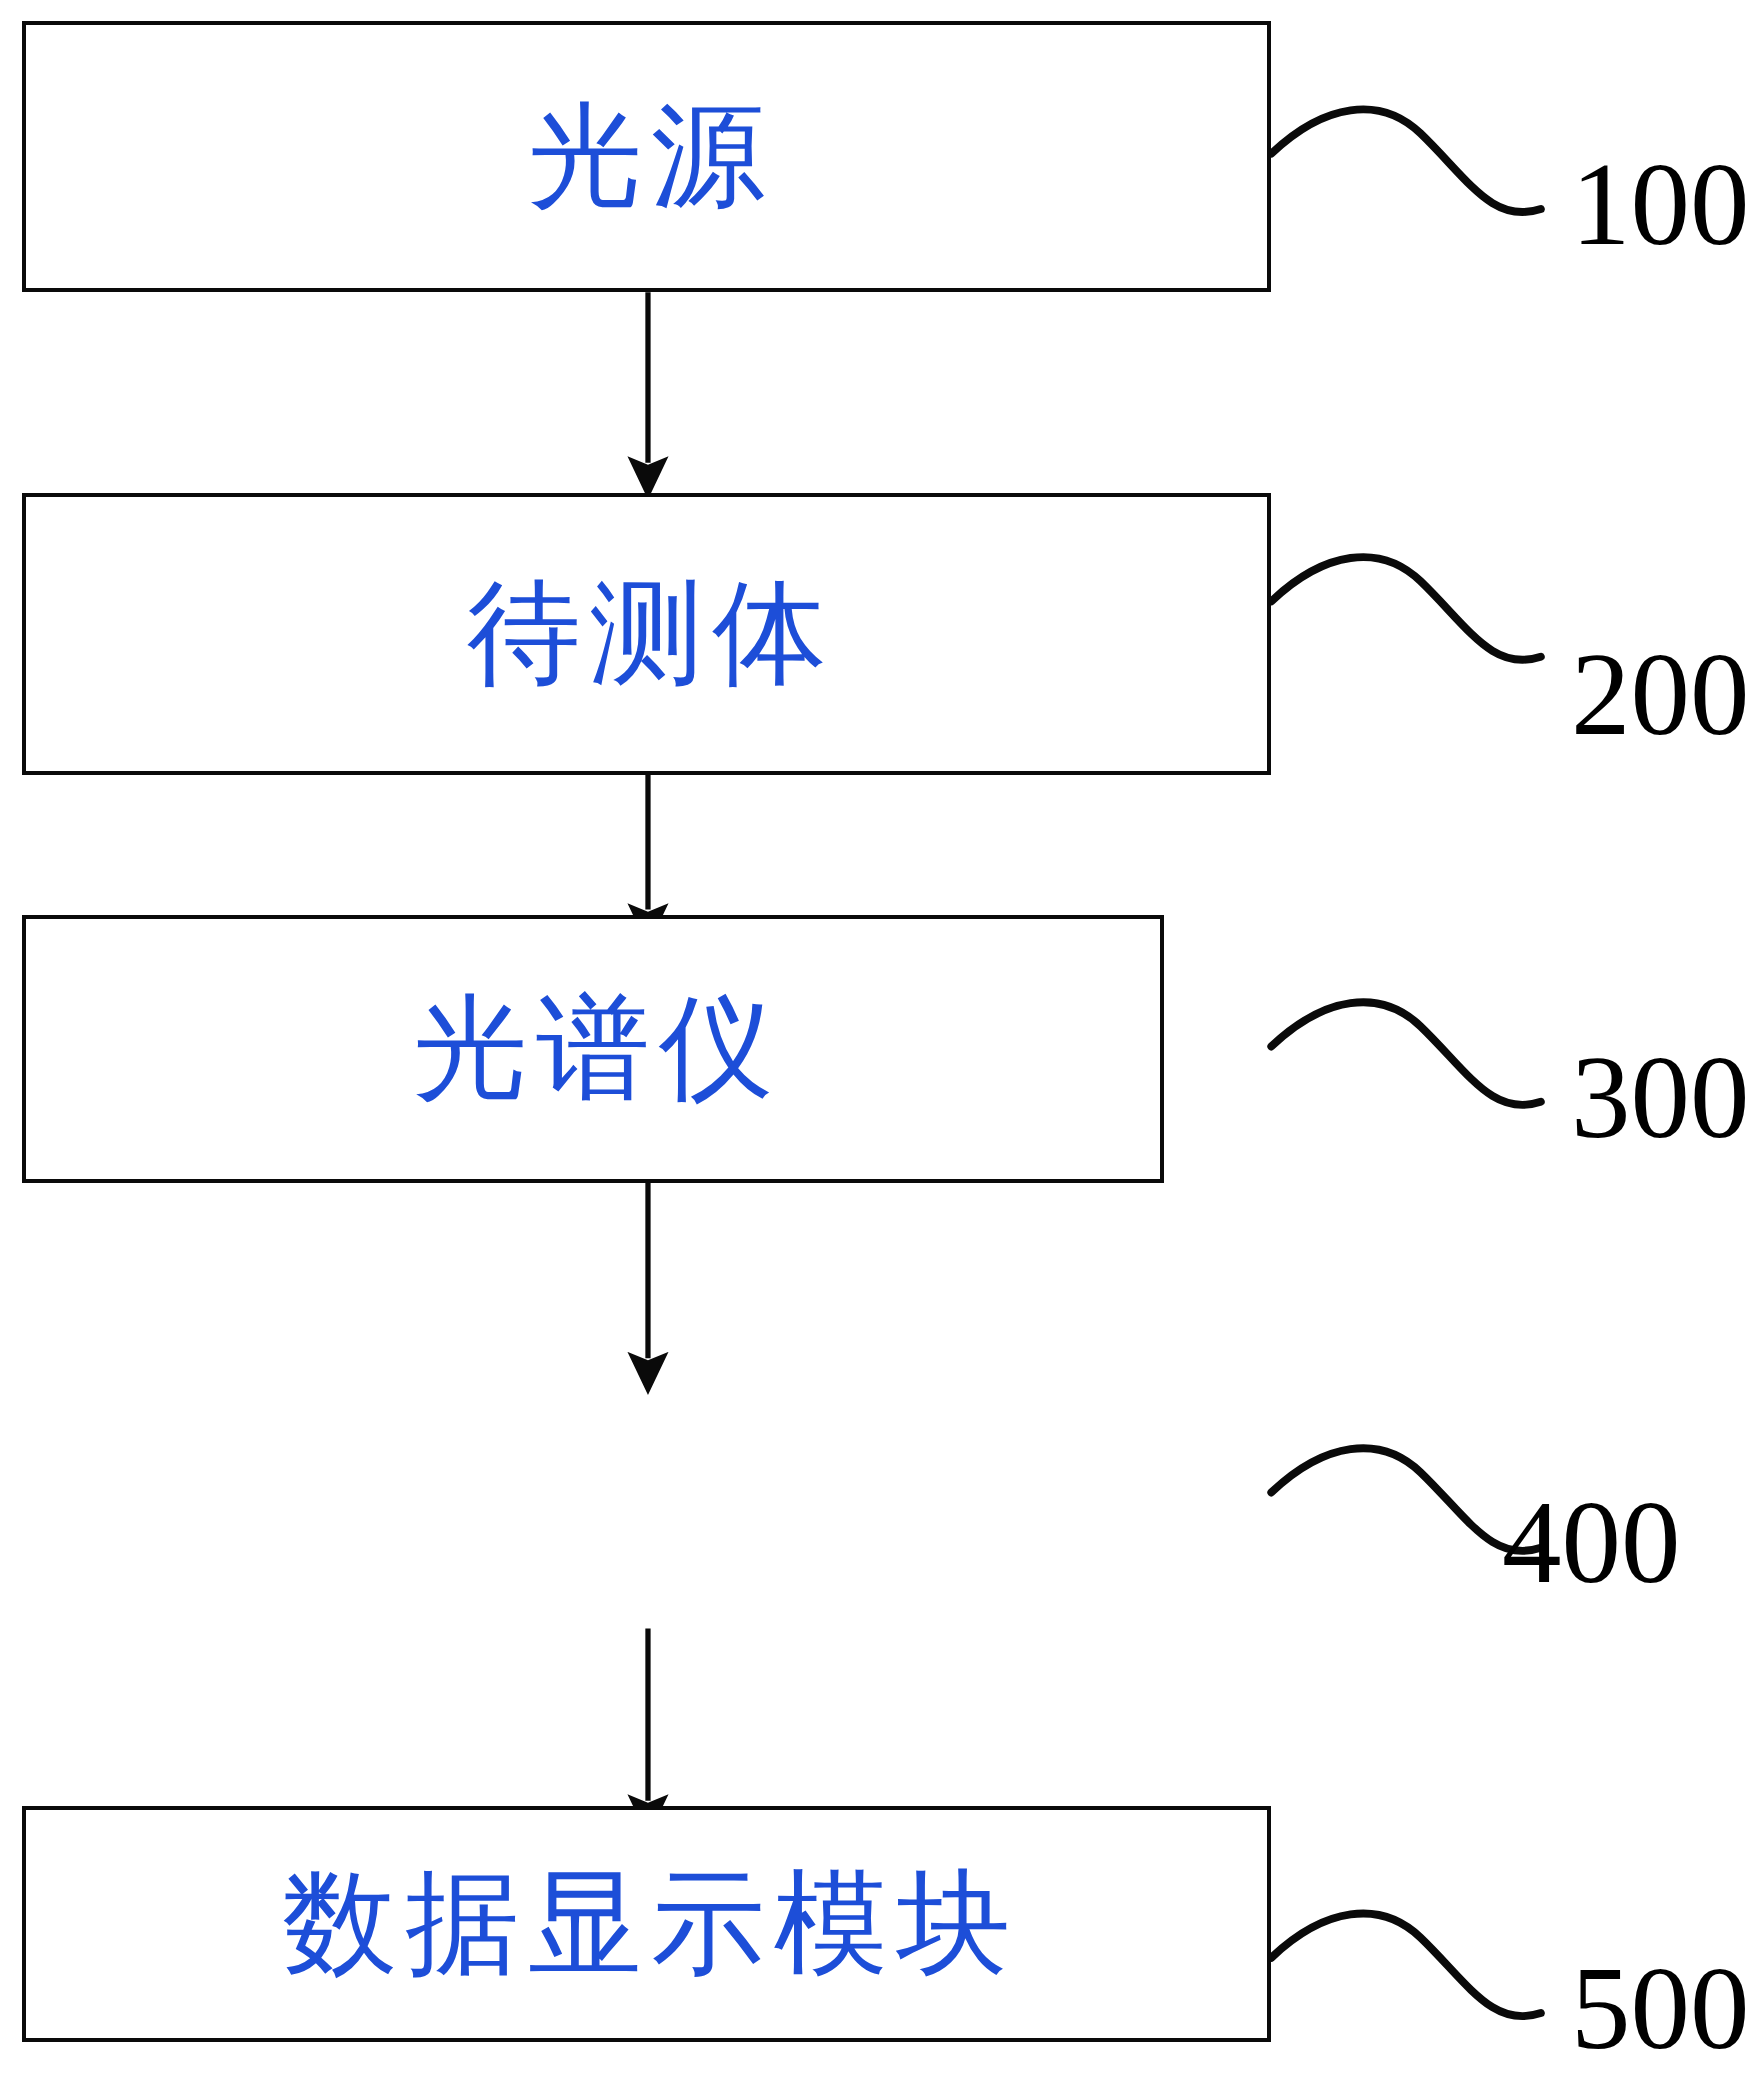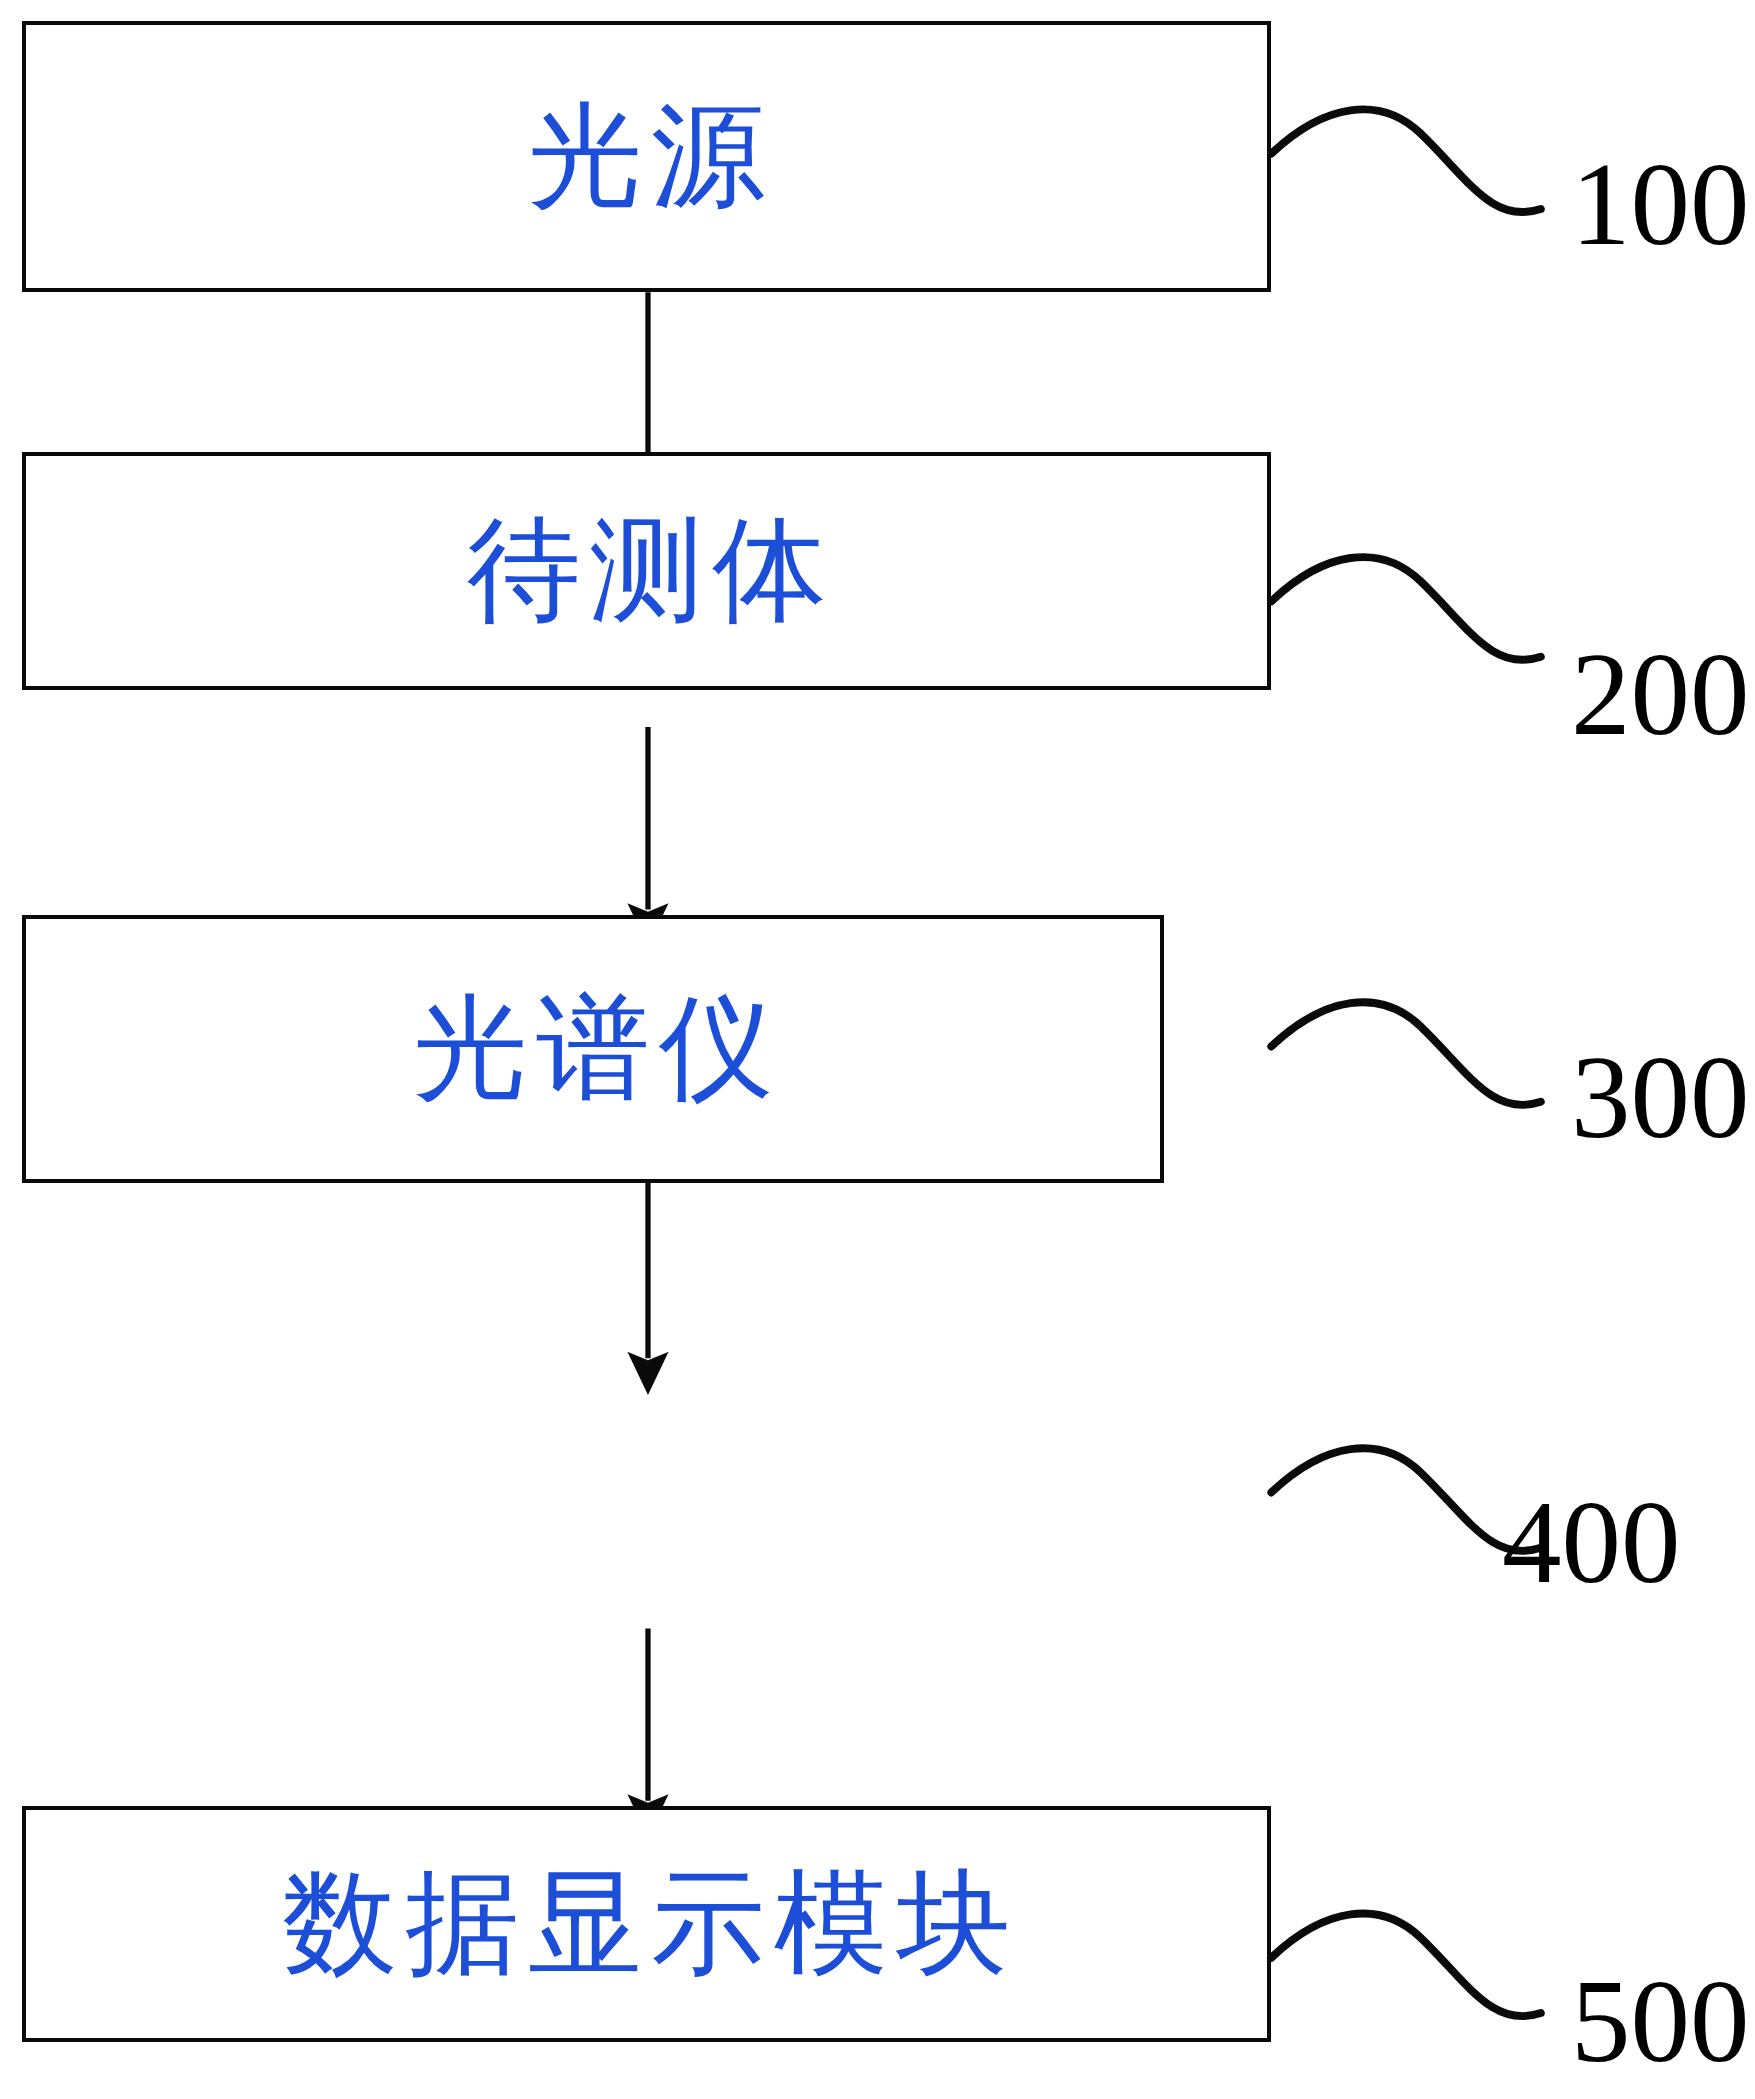--- a/index.html
+++ b/index.html
@@ -82,31 +82,31 @@
       <path d="M1448,1700 C1508,1643 1572,1633 1618,1677 C1672,1729 1700,1781 1755,1763"></path>
       <path d="M1448,2230 C1508,2173 1572,2163 1618,2207 C1672,2259 1700,2311 1755,2293"></path>
     </g>
   </svg>
 
   <div class="node-box" style="left:22px; top:21px; width:1249px; height:271px;">
     <span class="node-label">光源</span>
   </div>
   <div class="ref-number" style="left:1571px; top:145px;">100</div>
 
-  <div class="node-box" style="left:22px; top:452px; width:1249px; height:238px;">
+  <div class="node-box" style="left:22px; top:493px; width:1249px; height:282px;">
     <span class="node-label">待测体</span>
   </div>
   <div class="ref-number" style="left:1571px; top:623px;margin-top:12px;">200</div>
 
   <div class="node-box" style="left:22px; top:915px; width:1142px; height:268px;align-items:center;">
     <span class="node-label">光谱仪</span>
   </div>
   <div class="ref-number" style="left:1571px; top:1038px;">300</div>
 
   <div class="ref-number" style="left:1502px; top:1483px;">400</div>
 
   <div class="node-box" style="left:22px; top:1806px; width:1249px; height:236px;">
     <span class="node-label">数据显示模块</span>
   </div>
-  <div class="ref-number" style="left:1571px; top:1949px;margin-top:13px;">500</div>
+  <div class="ref-number" style="left:1571px; top:1949px;">500</div>
 
 </div>
 
 
 </body></html>

